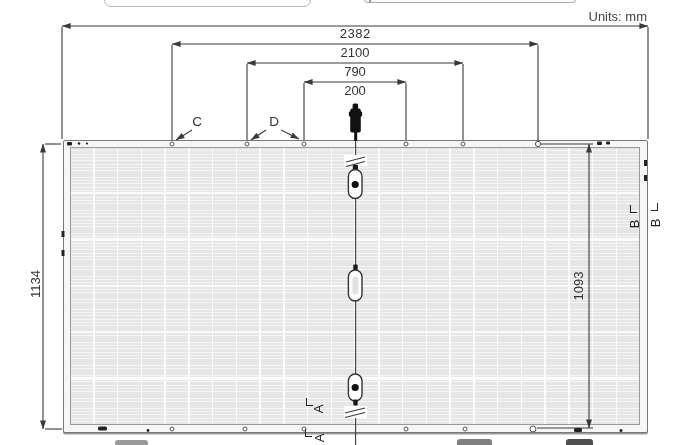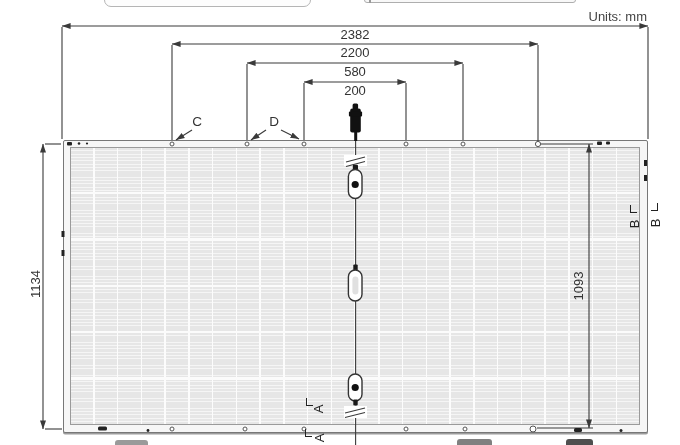--- a/index.html
+++ b/index.html
@@ -183,23 +183,23 @@
         <rect x="344" y="406" width="23" height="12" fill="#fff" stroke="none"></rect>
         <line x1="345" y1="413" x2="365" y2="408" stroke-width="1.2"></line>
         <line x1="345" y1="417.5" x2="365" y2="412.5" stroke-width="1.2"></line>
       </g>
       <line x1="355.6" y1="418" x2="355.6" y2="445" stroke-width="1.3"></line>
     </g>
   </svg>
 
   <div class="units">Units: mm</div>
 
-  <div class="dim-label" style="left:355px;top:28px;">2382</div>
-  <div class="dim-label" style="left:355px;top:46px;">2200</div>
-  <div class="dim-label" style="left:355px;top:65px;">580</div>
+  <div class="dim-label" style="left:355px;top:28px;font-family:Liberation Mono, monospace;">2382</div>
+  <div class="dim-label" style="left:355px;top:46px;">2100</div>
+  <div class="dim-label" style="left:355px;top:65px;">790</div>
   <div class="dim-label" style="left:355px;top:84px;">200</div>
 
   <div class="vlabel" style="left:35px;top:284px;">1134</div>
   <div class="vlabel" style="left:578px;top:286px;">1093</div>
 
   <div class="callout" style="left:197px;top:114px;">C</div>
   <div class="callout" style="left:274px;top:114px;">D</div>
 
   <div class="sec-mark mark-L abs" style="left:306px;top:398px;"></div>
   <div class="sec-letter" style="left:318px;top:409px;">A</div>

